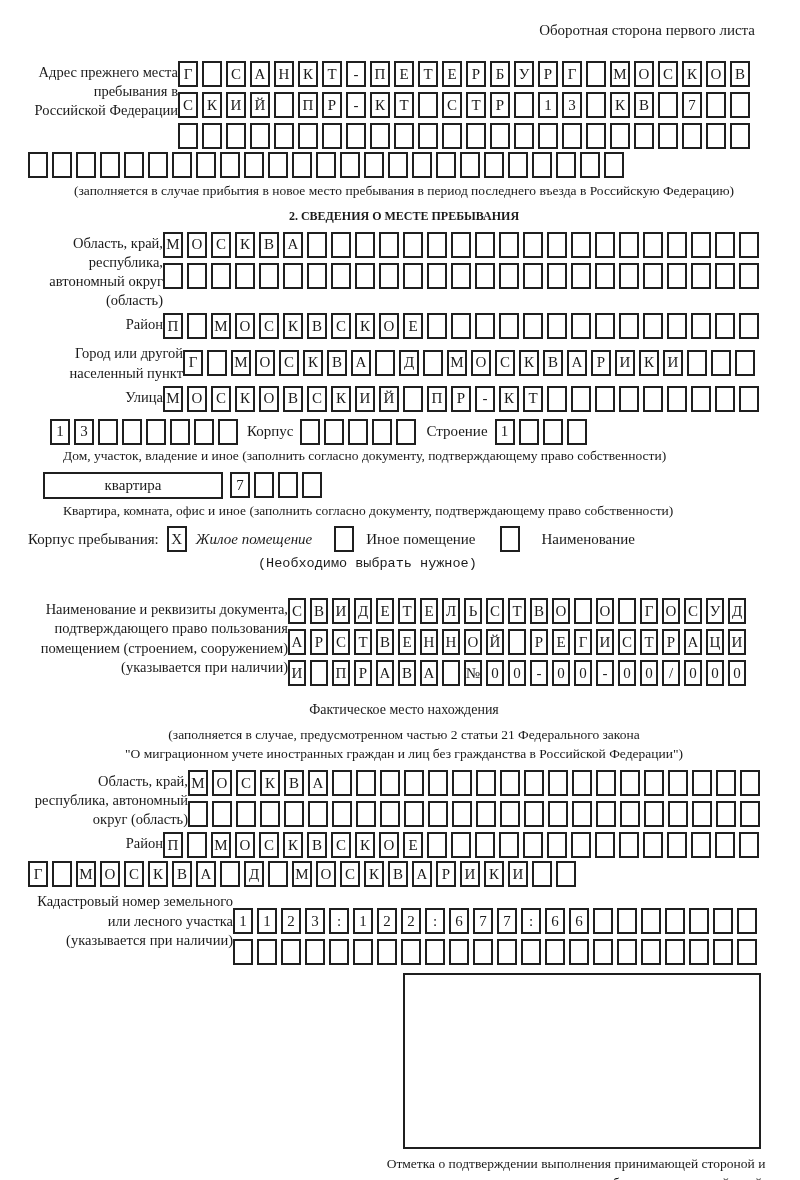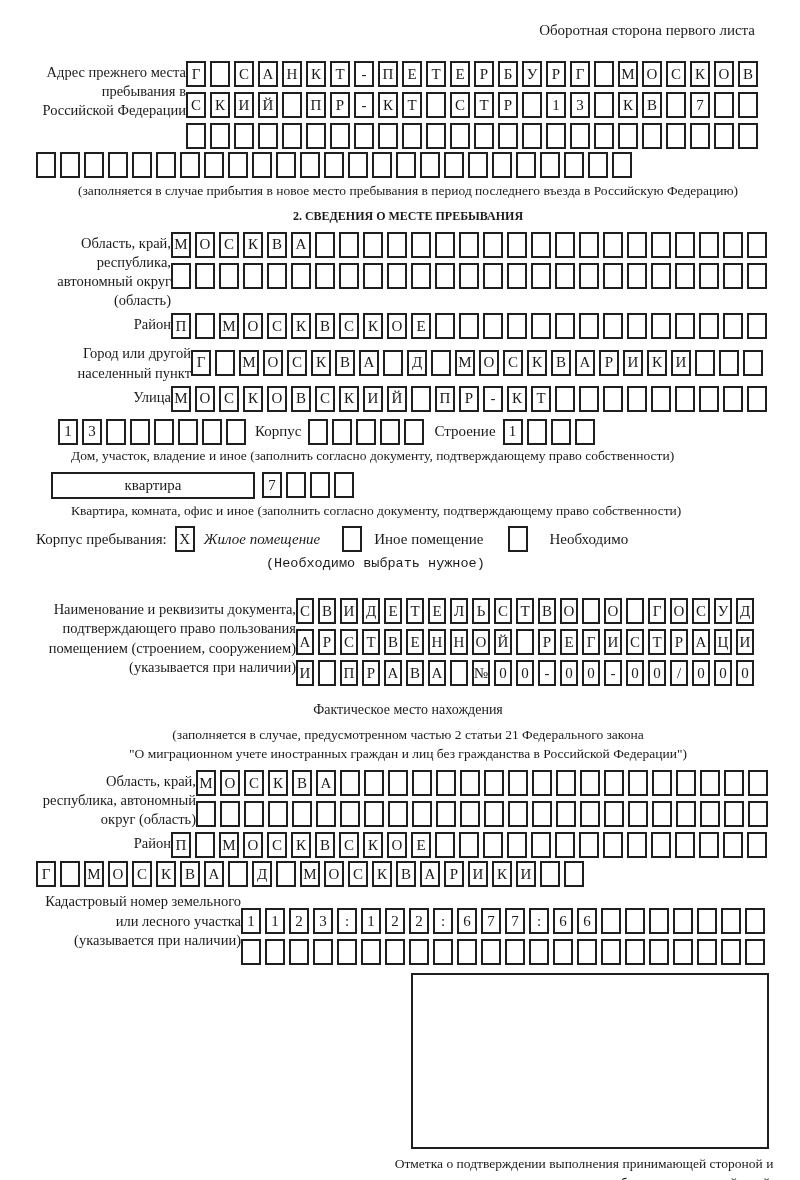--- a/index.html
+++ b/index.html
@@ -1,18 +1,18 @@
 <!DOCTYPE html>
 <html><head>
 <meta charset="utf-8">
 <style>
   html,body{margin:0;padding:0;background:#fff;}
   .page{
     width:800px;height:1180px;box-sizing:border-box;
-    padding:6px 20px 0 36px;overflow:hidden;position:relative;
+    padding:6px 20px 0 28px;overflow:hidden;position:relative;
     font-family:"Liberation Serif","DejaVu Serif",serif;color:#1a1a1a;background:#fff;
   }
   .header-note{text-align:right;font-size:15px;margin:16px 25px 22px 0;}
   .form-row{display:flex;align-items:flex-start;margin-bottom:3px;}
   .form-row.vcenter{align-items:center;}
   .row-label{flex-shrink:0;font-size:14.5px;line-height:1.32;padding-top:2px;text-align:right;}
   .lw-150{width:150px;} .lw-135{width:135px;} .lw-155{width:155px;}
   .lw-160{width:160px;} .lw-205{width:205px;} .lw-260{width:260px;}
   .rows-stack{display:flex;flex-direction:column;gap:5px;}
   .boxes{display:flex;gap:4px;}
@@ -24,21 +24,21 @@
   .boxes-sm .cbox{width:18px;}
   .caption{font-size:13.5px;line-height:1.4;}
   .caption-center{text-align:center;}
   .sec-heading{text-align:center;font-weight:bold;font-size:12px;margin:6px 0 8px 0;}
   .sub-heading{text-align:center;font-weight:normal;font-size:14px;margin:16px 0 8px 0;}
   .widebox{
     box-sizing:border-box;border:2px solid #1f1f1f;height:27px;
     display:inline-flex;align-items:center;justify-content:center;
     font-size:15px;flex-shrink:0;background:#fff;
   }
-  .dom-box{width:158px;} .kv-box{width:204px;}
+  .dom-box{width:158px;} .kv-box{width:180px;}
   .inline-row{display:flex;align-items:center;}
   .inline-label{font-size:15px;white-space:nowrap;}
   .stamp-box{
     box-sizing:border-box;border:2px solid #1f1f1f;background:#fff;
     width:358px;height:176px;margin:8px 0 0 375px;
   }
   .stamp-caption{width:392px;margin:6px 0 0 352px;}
   .mesto-note{margin:3px 0 24px 230px;font-family:Liberation Mono, monospace;}
   .doc-block{margin-top:8px;}
   .mt18{margin-top:18px;}
@@ -356,21 +356,21 @@
   </div>
   <div class="caption" style="margin:3px 0 6px 35px;">Квартира, комната, офис и иное (заполнить согласно документу, подтверждающему право собственности)</div>
 
   <div class="inline-row" style="margin-top:5px;">
     <div class="inline-label">Корпус пребывания:</div>
     <span class="cbox" style="margin-left:8px;">X</span>
     <div class="inline-label" style="margin-left:9px;font-style:italic;">Жилое помещение</div>
     <span class="cbox" style="margin-left:22px;"></span>
     <div class="inline-label" style="margin-left:12px;">Иное помещение</div>
     <span class="cbox" style="margin-left:24px;"></span>
-    <div class="inline-label" style="margin-left:22px;">Необходимо</div>
+    <div class="inline-label" style="margin-left:22px;">Наименование</div>
   </div>
   <div class="caption mesto-note">(Необходимо выбрать нужное)</div>
 
   <div class="form-row doc-block">
     <div class="row-label lw-260">Наименование и реквизиты документа, подтверждающего право пользования помещением (строением, сооружением) (указывается при наличии)</div>
     <div class="rows-stack">
       <div class="boxes boxes-sm">
           <span class="cbox">С</span>
           <span class="cbox">В</span>
           <span class="cbox">И</span>

